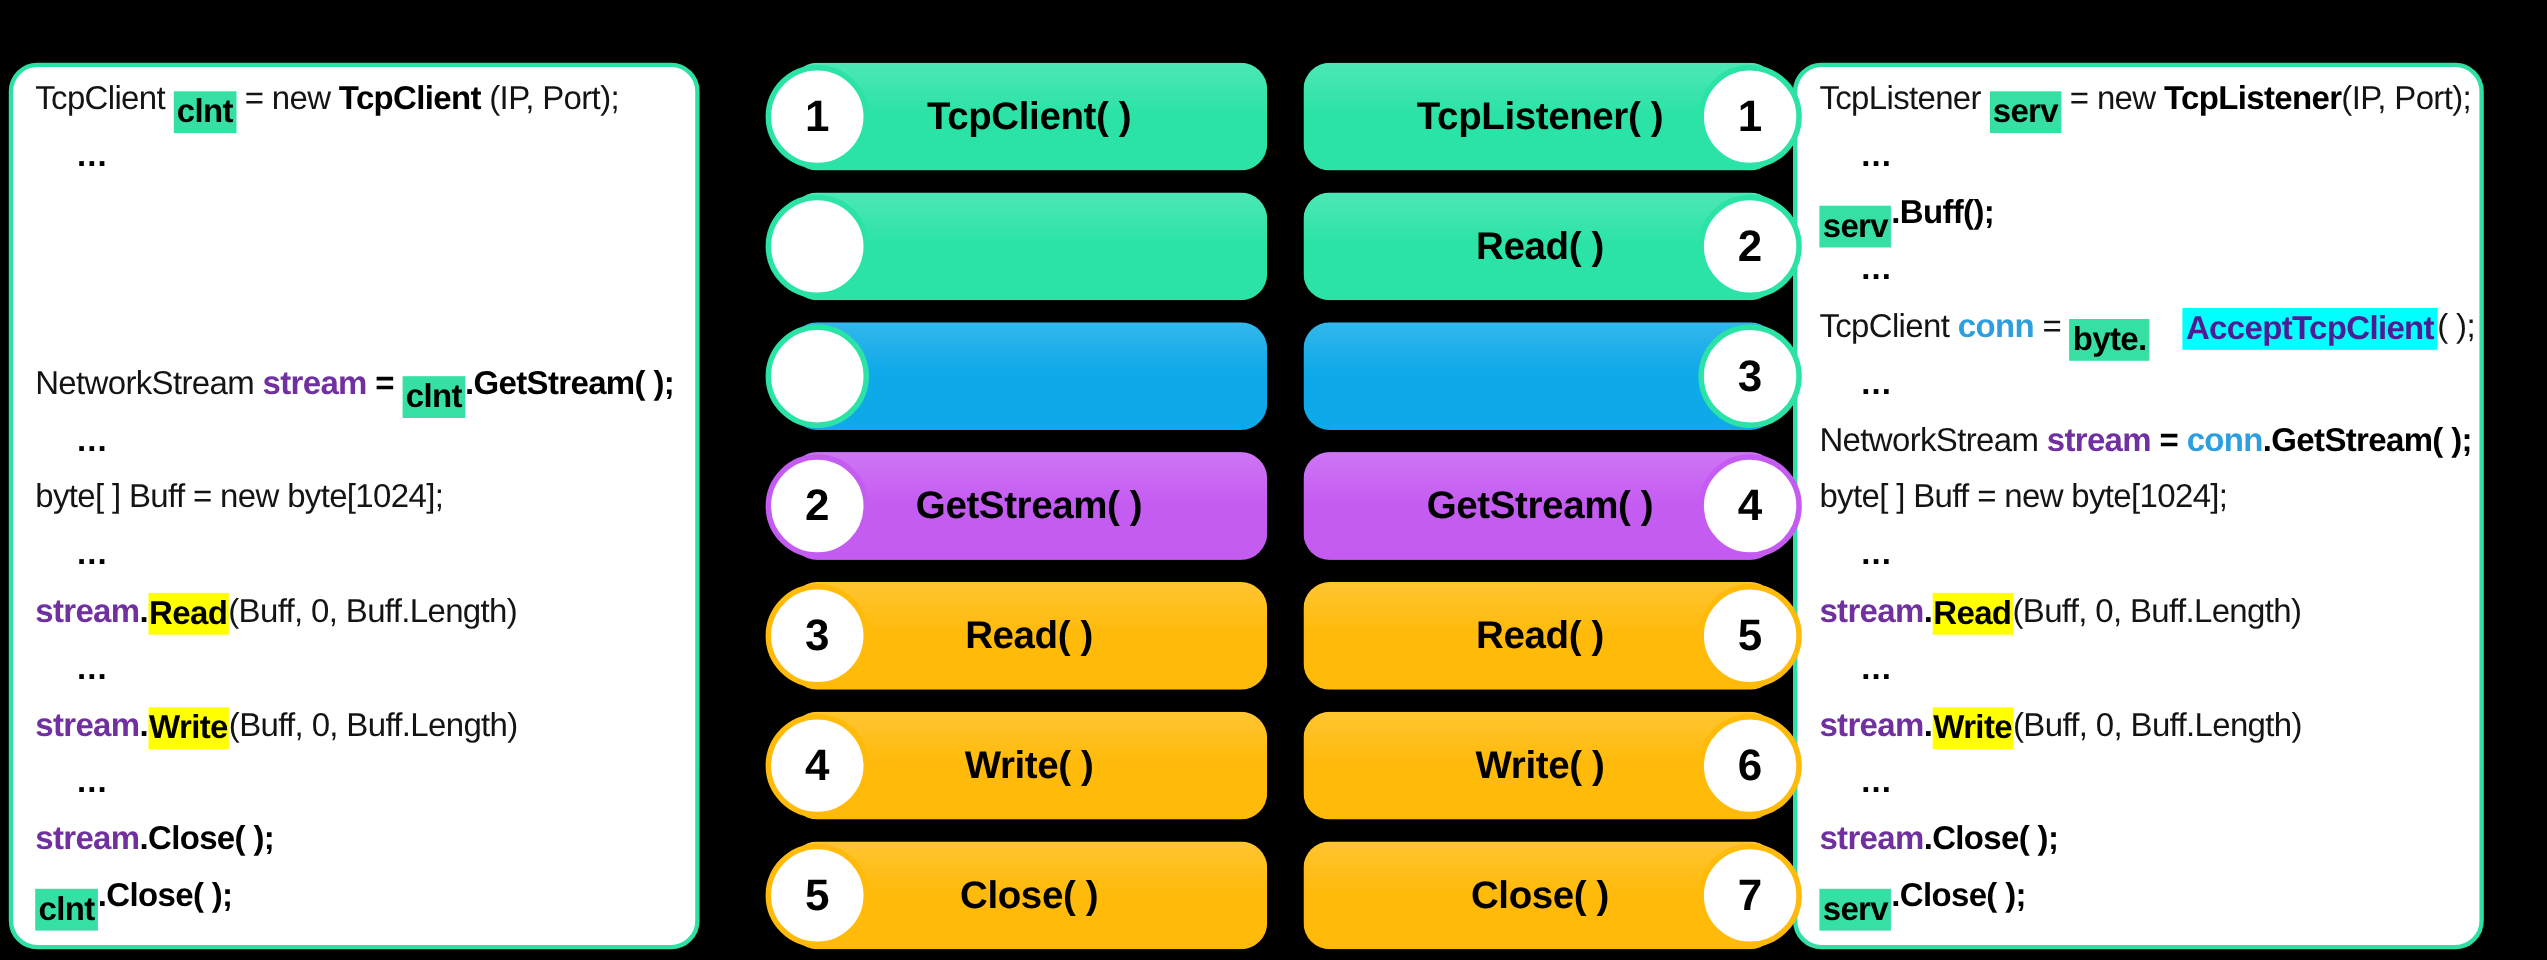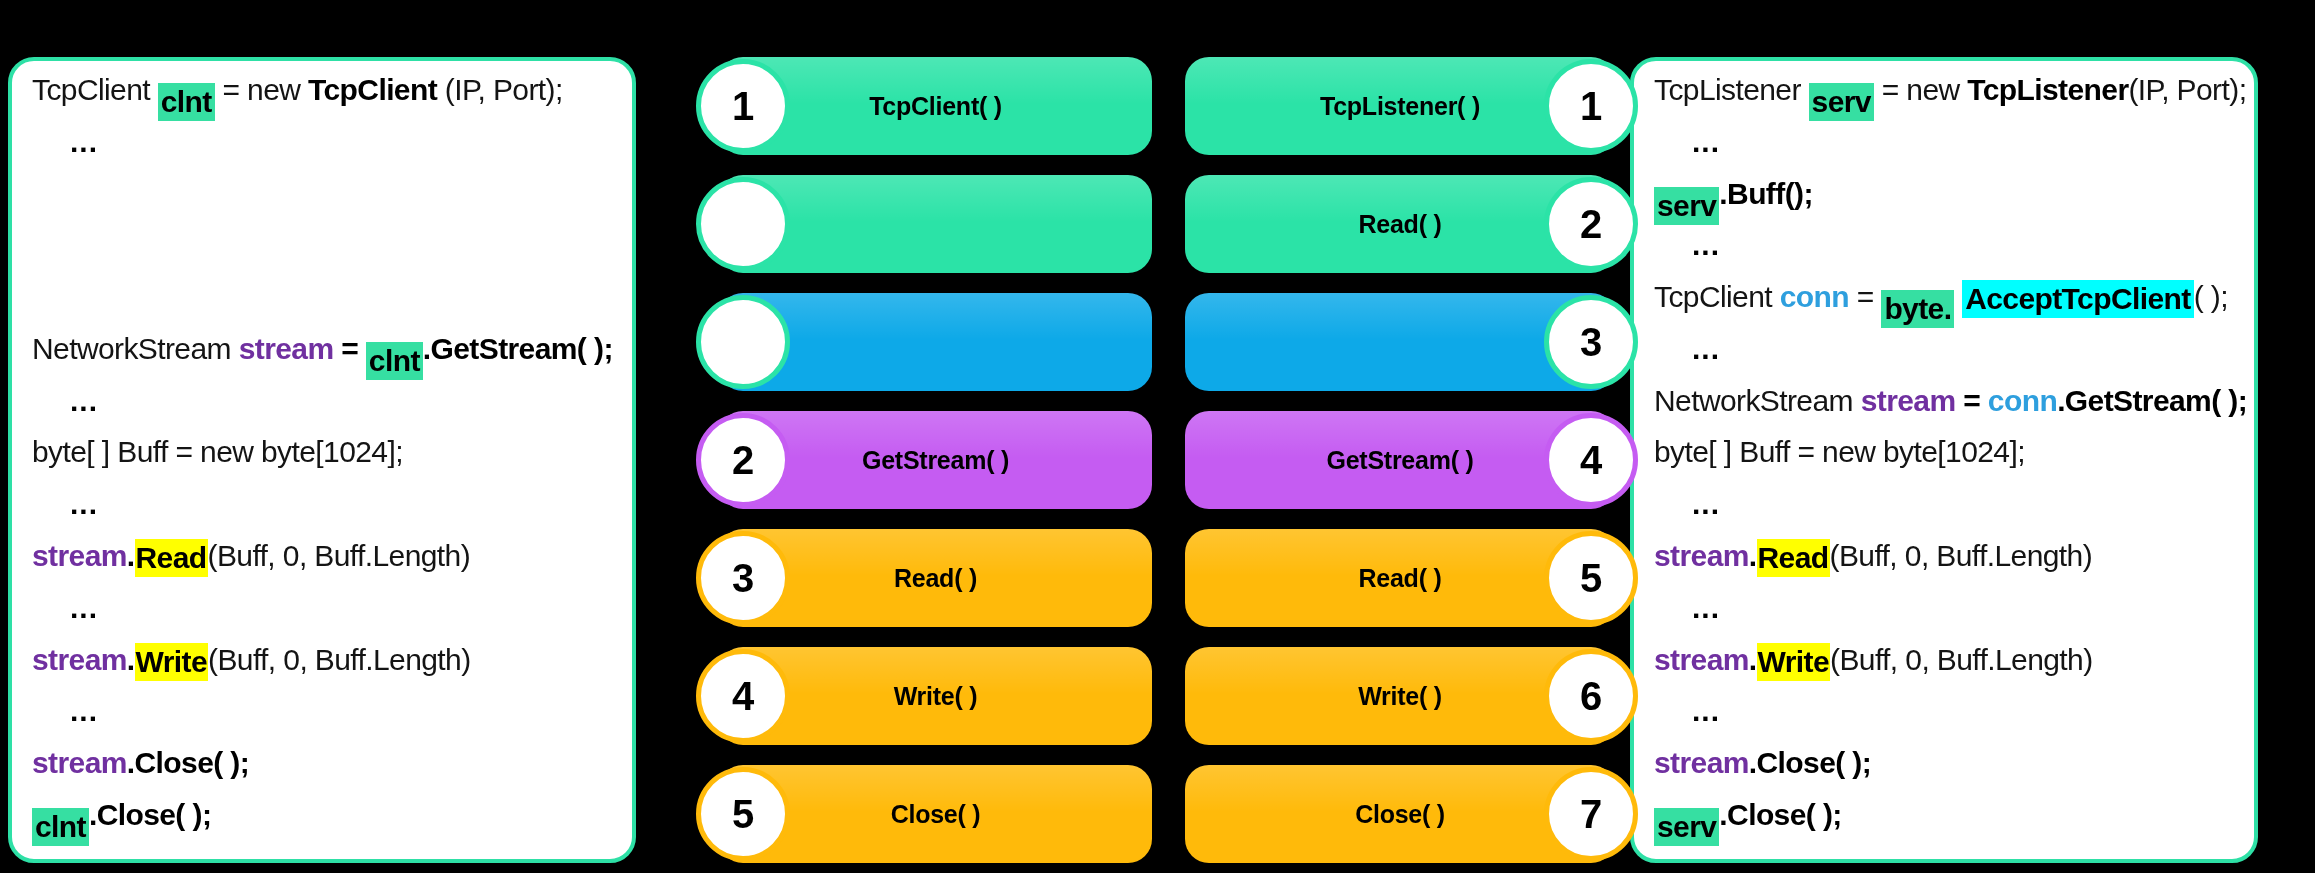--- a/index.html
+++ b/index.html
@@ -15,36 +15,36 @@
   #client-panel{left:8px;}
   #server-panel{left:1630px;}
   .code-line{height:51px;display:flex;align-items:flex-start;white-space:pre;
              font-size:30px;letter-spacing:-0.02em;color:#111;}
   .seg-r{font-weight:400;color:#141414;}
   .seg-b{font-weight:700;color:#000;}
   .seg-purple{font-weight:700;color:var(--tpurple,#7030A0);}
   .seg-blue{font-weight:700;color:var(--tblue,#2E9FDE);}
   .seg-mint{font-weight:700;color:#000;background:var(--hmint,#36DFA2);padding:2px 3px;margin-top:10px;}
   .seg-yellow{font-weight:700;color:#000;background:var(--hyellow,#FF0);padding:2px 1px;}
-  .seg-cyan{font-weight:700;color:#000000;background:var(--hcyan,#0FF);padding:2px 3px;}
+  .seg-cyan{font-weight:700;color:#4c1d95;background:var(--hcyan,#0FF);padding:2px 3px;margin-left:22px;}
   .seg-dots{font-weight:700;color:#000;margin-left:38px;letter-spacing:1px;}
 
   
   .pill-col{position:absolute;top:57px;height:806px;display:flex;flex-direction:column;
             justify-content:space-between;}
   #client-col{left:719px;width:433px;}
   #server-col{left:1185px;width:430px;}
   .pill{position:relative;height:98px;border-radius:24px;
         display:flex;align-items:center;justify-content:center;
         background-image:linear-gradient(180deg,rgba(255,255,255,.16),rgba(255,255,255,0) 48%);}
   .pill-green{background-color:var(--green,#2BE3A7);}
   .pill-blue{background-color:var(--blue,#0DA9E8);}
   .pill-purple{background-color:var(--purple,#C55CF2);}
   .pill-orange{background-color:var(--orange,#FFBA0A);}
-  .pill-label{font-size:25px;font-weight:700;color:#000;letter-spacing:-0.01em;}
+  .pill-label{font-size:35px;font-weight:700;color:#000;letter-spacing:-0.01em;}
   .badge{position:absolute;top:50%;transform:translateY(-50%);z-index:2;
          width:84px;height:84px;border-radius:50%;background:#fff;
          display:flex;align-items:center;justify-content:center;
          font-size:40px;font-weight:700;color:#000;border:5px solid #fff;}
   .side-left .badge{left:-23px;}
   .side-right .badge{right:-23px;}
   .ring-mint{border-color:var(--green,#2BE3A7);}
   .ring-purple{border-color:var(--purple,#C55CF2);}
   .ring-orange{border-color:var(--orange,#FFBA0A);}
 </style>

